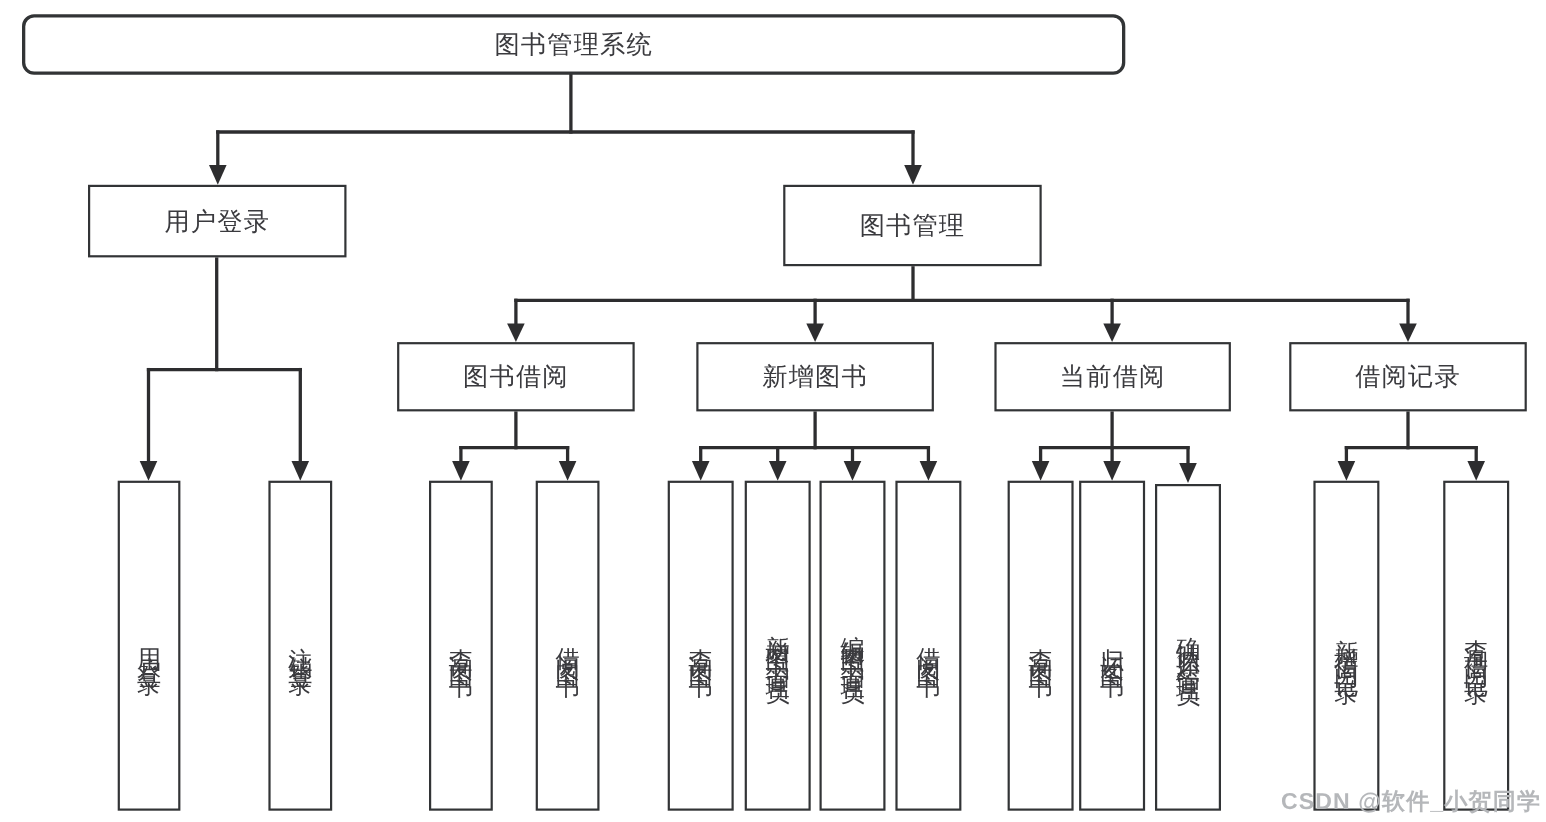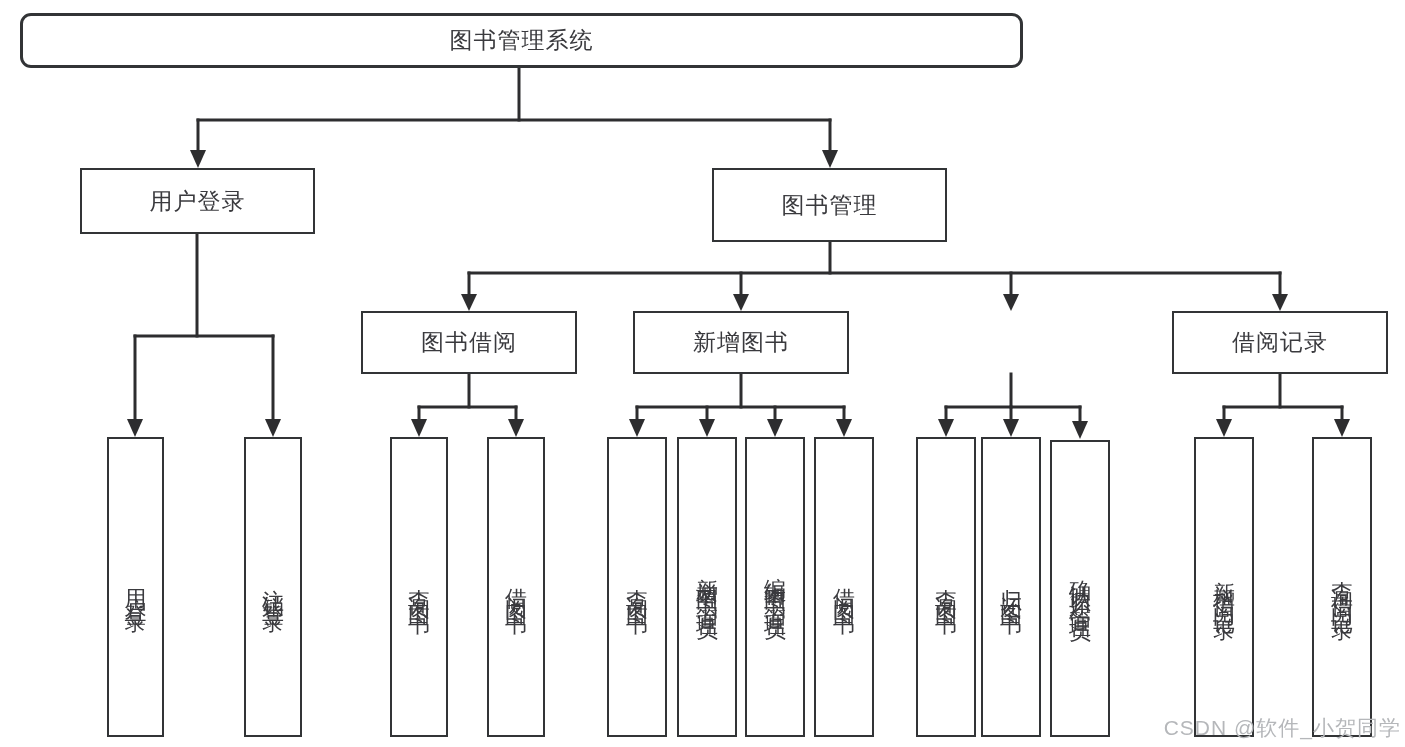--- a/index.html
+++ b/index.html
@@ -77,20 +77,21 @@
   .lf-e2 { left: 1312px; width: 60px; }
   .watermark {
     position: absolute;
     right: 4px;
     top: 714px;
     font-size: 21px;
     color: #b5b7ba;
     letter-spacing: 1px;
     z-index: 3;
     white-space: nowrap;
+    font-weight: bold;
   }
 </style>
 </head>
 <body>
 
 <div class="stage">
 
   <svg class="connectors" viewBox="0 0 1405 747" xmlns="http://www.w3.org/2000/svg">
     <g stroke="#2d2d2f" stroke-width="3" stroke-linecap="square" fill="#2d2d2f">
 
@@ -173,20 +174,23 @@
   <div class="node n-book-mgmt">
     <span>图书管理</span>
   </div>
 
   <div class="node n-new-book">
     <span>图书借阅</span>
   </div>
   <div class="node n-book-borrow">
     <span>新增图书</span>
   </div>
+  <div class="node n-current-borrow">
+    <span>当前借阅</span>
+  </div>
   <div class="node n-records">
     <span>借阅记录</span>
   </div>
 
   <div class="leaf lf-a1">
     <span>用户登录</span>
   </div>
   <div class="leaf lf-a2">
     <span>注销登录</span>
   </div>

